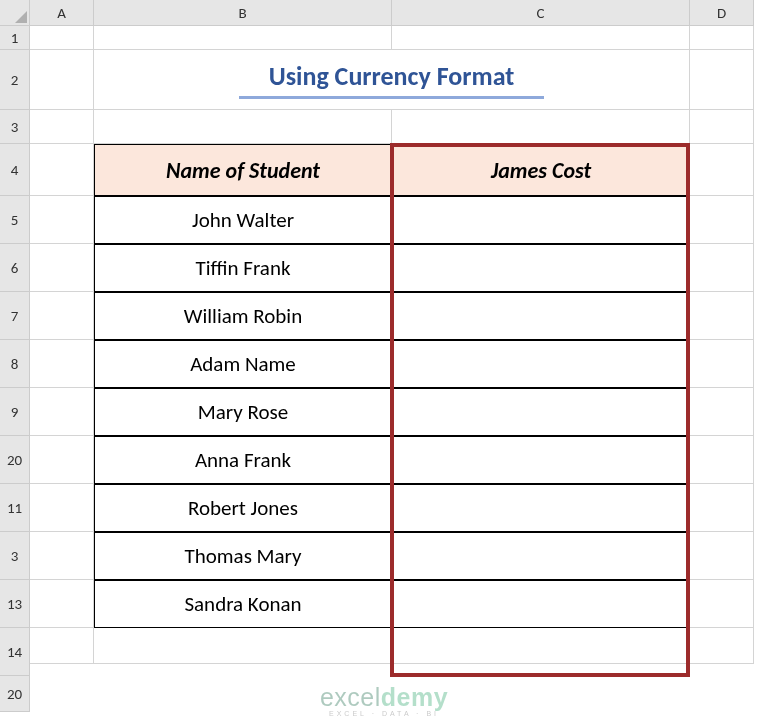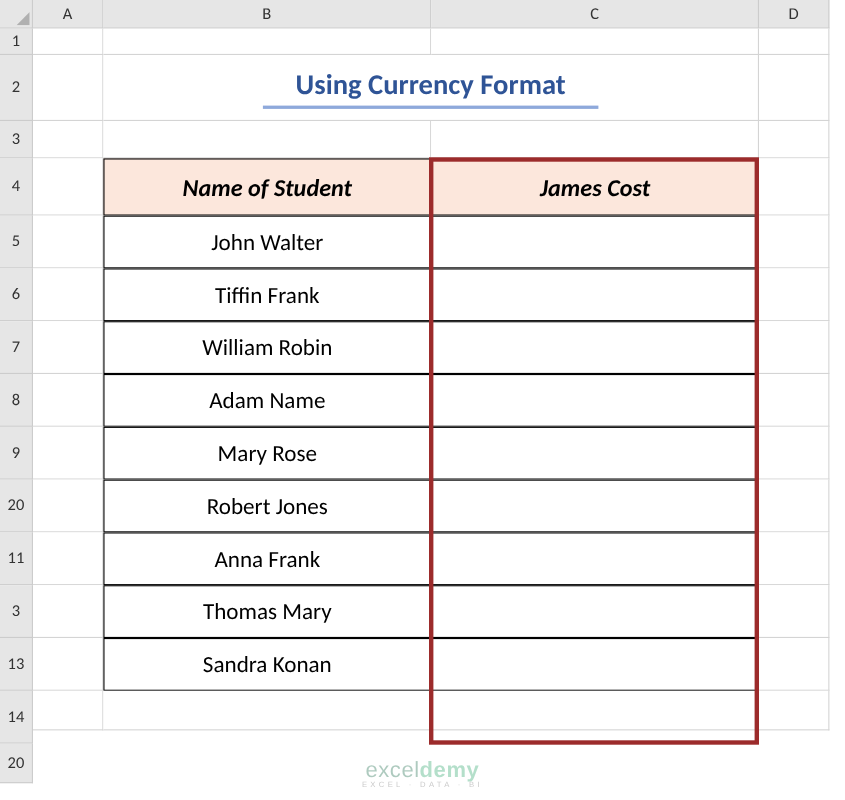--- a/index.html
+++ b/index.html
@@ -131,21 +131,21 @@
   
   .watermark {
     position: absolute;
     left: 50%; transform: translateX(-50%);
     bottom: 10px;
     text-align: center;
     opacity: 0.35;
     font-family: Arial, sans-serif;
   }
   .watermark .wm-main {
-    font-size: 20px;
+    font-size: 25px;
     color: #1b6b4a;
     letter-spacing: 0.5px;
   }
   .watermark .wm-main .accent { color: #2aa46b; font-weight: 700; }
   .watermark .wm-sub {
     font-size: 7px;
     letter-spacing: 3px;
     color: #666;
     margin-top: -2px;
   }
@@ -242,27 +242,27 @@
       <div class="cell cD rD"></div>
     </div>
     <div class="grid-row">
       <div class="cell cA rD"></div>
       <div class="cell cB rD tbl-cell">Mary Rose</div>
       <div class="cell cC rD tbl-cell-empty"></div>
       <div class="cell cD rD"></div>
     </div>
     <div class="grid-row">
       <div class="cell cA rD"></div>
+      <div class="cell cB rD tbl-cell">Anna Frank</div>
+      <div class="cell cC rD tbl-cell-empty"></div>
+      <div class="cell cD rD"></div>
+    </div>
+    <div class="grid-row">
+      <div class="cell cA rD"></div>
       <div class="cell cB rD tbl-cell">Robert Jones</div>
-      <div class="cell cC rD tbl-cell-empty"></div>
-      <div class="cell cD rD"></div>
-    </div>
-    <div class="grid-row">
-      <div class="cell cA rD"></div>
-      <div class="cell cB rD tbl-cell">Anna Frank</div>
       <div class="cell cC rD tbl-cell-empty"></div>
       <div class="cell cD rD"></div>
     </div>
     <div class="grid-row">
       <div class="cell cA rD"></div>
       <div class="cell cB rD tbl-cell">Thomas Mary</div>
       <div class="cell cC rD tbl-cell-empty"></div>
       <div class="cell cD rD"></div>
     </div>
     <div class="grid-row">

